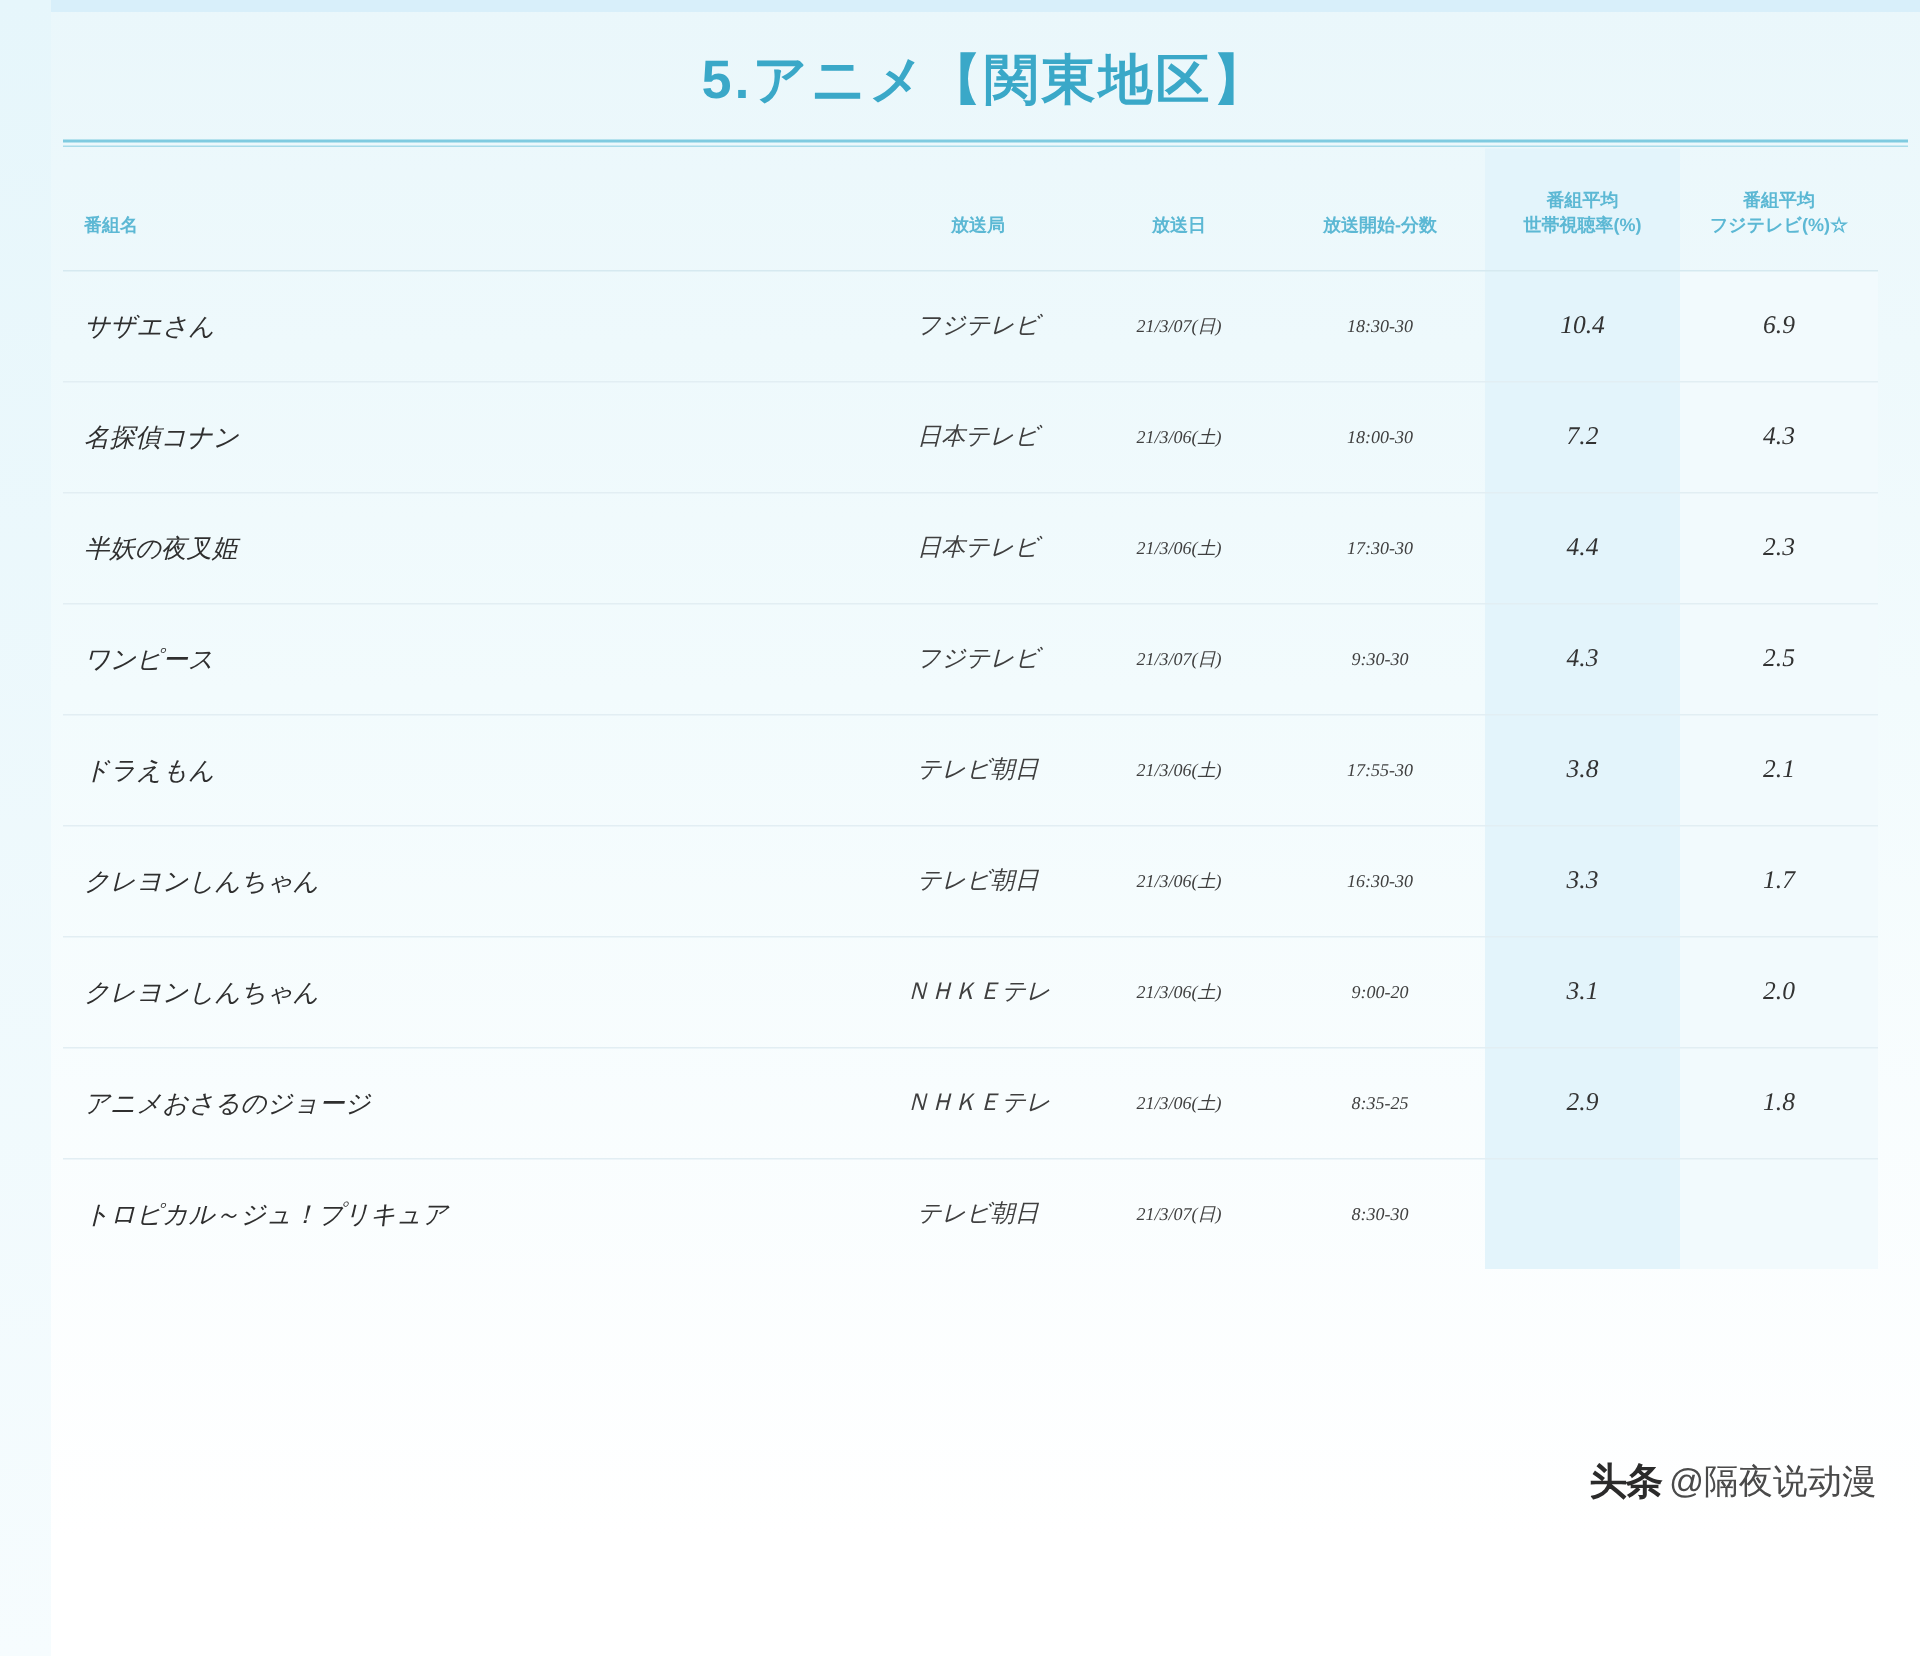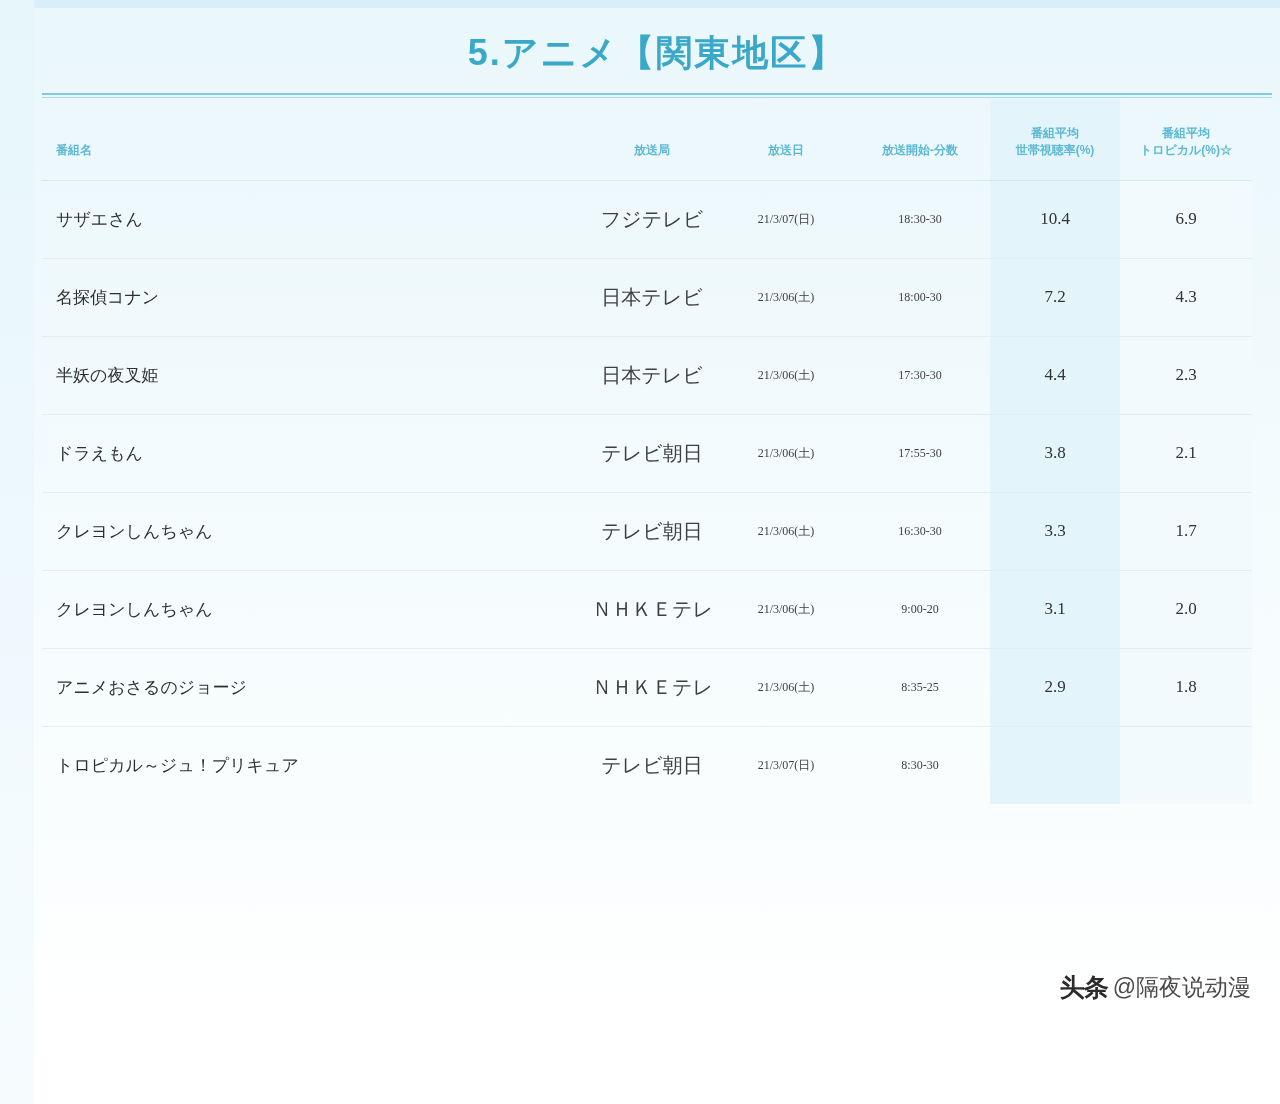--- a/index.html
+++ b/index.html
@@ -104,32 +104,33 @@
     white-space: nowrap;
   }
   tbody td {
     font-size: 17px;
     color: #333333;
     padding: 25px 10px;
     text-align: center;
     border-top: 1px solid #e2eef3;
     background: transparent;
     white-space: nowrap;
+    font-style: italic;
   }
   tbody tr:first-child td {
     border-top: 1px solid #d6e9f0;
   }
   tbody td.name {
     text-align: left;
     padding-left: 14px;
     font-size: 17px;
     color: #2f2f2f;
   }
   tbody td.station {
-    font-size: 20px;
+    font-size: 16px;
     color: #3f3f3f;
     text-align: center;
   }
   tbody td.date, tbody td.time {
     font-family: "Liberation Serif", serif;
     font-size: 12px;
     color: #3f3f3f;
   }
   tbody td.val {
     font-family: "Liberation Serif", serif;
@@ -193,21 +194,21 @@
           <th class="left">番組名</th>
           <th>放送局</th>
           <th>放送日</th>
           <th>放送開始-分数</th>
           <th class="hl">
             <span class="sub">番組平均</span>
             <span class="sub">世帯視聴率(%)</span>
           </th>
           <th>
             <span class="sub">番組平均</span>
-            <span class="sub">トロピカル(%)☆</span>
+            <span class="sub">フジテレビ(%)☆</span>
           </th>
         </tr>
       </thead>
       <tbody>
         <tr>
           <td class="name">サザエさん</td>
           <td class="station">フジテレビ</td>
           <td class="date">21/3/07(日)</td>
           <td class="time">18:30-30</td>
           <td class="val hh">10.4</td>
@@ -223,20 +224,28 @@
         </tr>
         <tr>
           <td class="name">半妖の夜叉姫</td>
           <td class="station">日本テレビ</td>
           <td class="date">21/3/06(土)</td>
           <td class="time">17:30-30</td>
           <td class="val hh">4.4</td>
           <td class="val ind">2.3</td>
         </tr>
         <tr>
+          <td class="name">ワンピース</td>
+          <td class="station">フジテレビ</td>
+          <td class="date">21/3/07(日)</td>
+          <td class="time">9:30-30</td>
+          <td class="val hh">4.3</td>
+          <td class="val ind">2.5</td>
+        </tr>
+        <tr>
           <td class="name">ドラえもん</td>
           <td class="station">テレビ朝日</td>
           <td class="date">21/3/06(土)</td>
           <td class="time">17:55-30</td>
           <td class="val hh">3.8</td>
           <td class="val ind">2.1</td>
         </tr>
         <tr>
           <td class="name">クレヨンしんちゃん</td>
           <td class="station">テレビ朝日</td>

